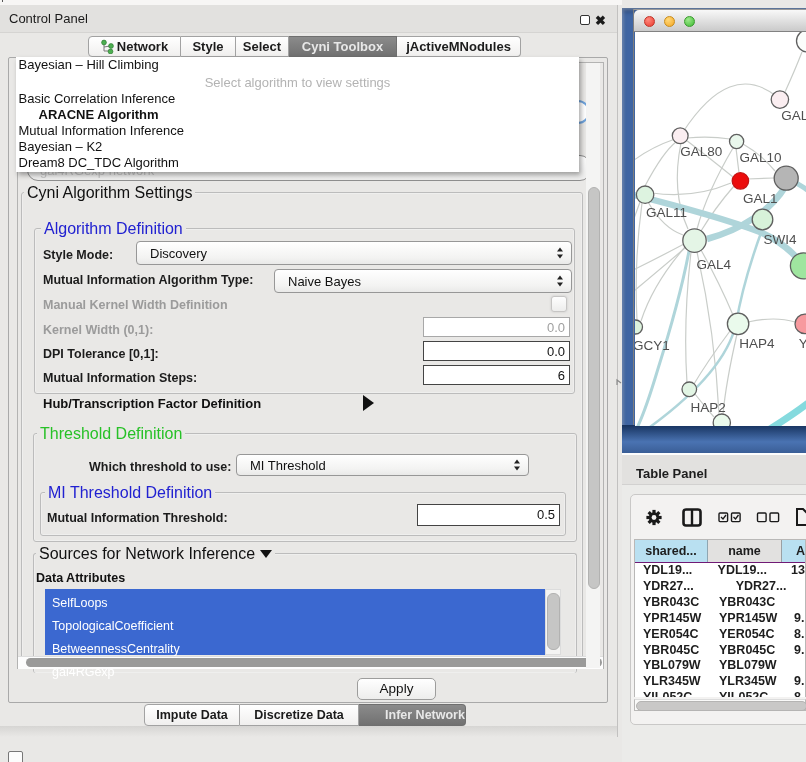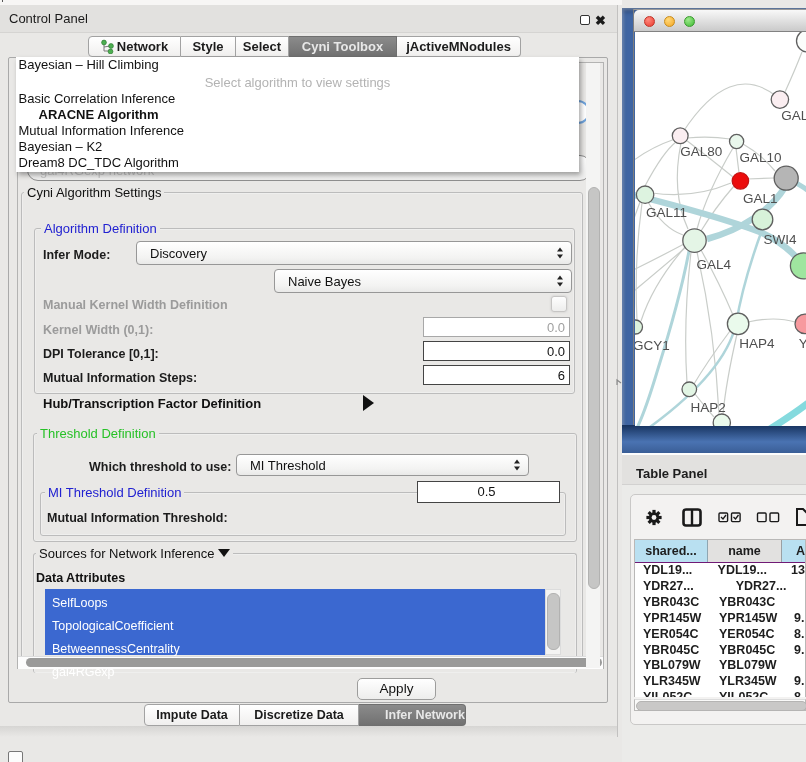--- a/index.html
+++ b/index.html
@@ -9,21 +9,21 @@
 .lbl{position:absolute;font-size:12.5px;font-weight:bold;color:#1c1c1c;white-space:nowrap;}
 .lbl.dis{color:#9b9b9b;}
 .combo{position:absolute;border:1px solid #979797;border-radius:4px;background:linear-gradient(#ffffff,#f3f3f2 70%,#e9e9e8);box-sizing:border-box;font-size:13px;color:#111;}
 .combo .tx{position:absolute;left:13px;top:50%;transform:translateY(-50%);white-space:nowrap;}
 .combo .ar{position:absolute;right:7px;top:50%;transform:translateY(-50%);width:8px;height:11px;display:flex;flex-direction:column;align-items:center;justify-content:space-between;}
 .combo .ar i{display:block;width:0;height:0;}
 .combo .ar .u{border-left:3.5px solid transparent;border-right:3.5px solid transparent;border-bottom:4.5px solid #222;}
 .combo .ar .d{border-left:3.5px solid transparent;border-right:3.5px solid transparent;border-top:4.5px solid #222;}
 .fld{position:absolute;background:#fff;box-sizing:border-box;font-size:13px;color:#111;text-align:right;padding:2px 4px 0 0;border:1px solid #444;}
 .grp{position:absolute;border:1px solid #bcbcbc;border-radius:3px;box-shadow:inset 0 0 0 0.5px #f5f5f5;}
-.gtitle{position:absolute;top:-8px;font-size:13px;background:#e9e8e6;padding:0 3px;white-space:nowrap;line-height:15px;}
+.gtitle{position:absolute;top:-8px;font-size:16px;background:#e9e8e6;padding:0 3px;white-space:nowrap;line-height:15px;}
 .seg{position:absolute;display:flex;box-sizing:border-box;}
 .seg .s{box-sizing:border-box;border:1px solid #a2a2a2;border-left:none;background:linear-gradient(#ffffff,#f0efee);color:#1b1b1b;font-size:13px;display:flex;align-items:center;justify-content:center;white-space:nowrap;}
 .seg .s.first{border-left:1px solid #a2a2a2;border-radius:4px 0 0 4px;}
 .seg .s.last{border-radius:0 4px 4px 0;}
 .seg .s.sel{background:linear-gradient(#8b8b8b,#717171);color:#e8e8e8;border-color:#6f6f6f;}
 </style>
 </head>
 <body>
 <div id="page">
 
@@ -61,28 +61,29 @@
     <div class="s last" style="width:124px;">jActiveMNodules</div>
   </div>
 
   <div class="grp" style="left:21px;top:187px;width:560px;height:468px;">
     <div class="gtitle" style="left:2px;color:#111;">Cyni Algorithm Settings</div>
   </div>
 
   <div class="grp" style="left:34px;top:223px;width:539px;height:164px;">
     <div class="gtitle" style="left:6px;color:#2121d1;">Algorithm Definition</div>
   </div>
-  <div class="lbl" style="left:43px;top:243px;">Infer Mode:</div>
+  <div class="lbl" style="left:43px;top:243px;">Style Mode:</div>
   <div class="combo" style="left:136px;top:236px;width:436px;height:24px;">
         <span class="tx">Discovery</span>
         <span class="ar">
           <i class="u"></i>
           <i class="d"></i>
         </span>
       </div>
+  <div class="lbl" style="left:43px;top:268px;">Mutual Information Algorithm Type:</div>
   <div class="combo" style="left:274px;top:264px;width:298px;height:24px;">
         <span class="tx">Naive Bayes</span>
         <span class="ar">
           <i class="u"></i>
           <i class="d"></i>
         </span>
       </div>
   <div class="lbl dis" style="left:43px;top:293px;">Manual Kernel Width Definition</div>
   <div class="abs" style="left:551px;top:291px;width:14px;height:14px;border:1px solid #c6c5c4;border-radius:3px;background:linear-gradient(#fefefe,#ededec);box-shadow:0 0 2px rgba(160,160,160,0.5);"></div>
   <div class="lbl dis" style="left:43px;top:318px;">Kernel Width (0,1):</div>
@@ -103,21 +104,21 @@
         <span class="tx">MI Threshold</span>
         <span class="ar">
           <i class="u"></i>
           <i class="d"></i>
         </span>
       </div>
   <div class="grp" style="left:40px;top:487px;width:524px;height:42px;">
     <div class="gtitle" style="left:4px;color:#2121d1;">MI Threshold Definition</div>
   </div>
   <div class="lbl" style="left:47px;top:506px;">Mutual Information Threshold:</div>
-  <div class="fld" style="left:417px;top:476px;width:143px;height:22px;text-align:center;">0.5</div>
+  <div class="fld" style="left:417px;top:499px;width:143px;height:22px;">0.5</div>
 
   <div class="grp" style="left:33px;top:548px;width:542px;height:119px;border-bottom:none;">
     <div class="gtitle" style="left:2px;color:#111;">Sources for Network Inference <span style="display:inline-block;width:0;height:0;border-top:8px solid #111;border-left:6px solid transparent;border-right:6px solid transparent;vertical-align:1px;"></span></div>
   </div>
   <div class="abs" style="left:36px;top:566px;font-size:12.5px;font-weight:bold;color:#111;">Data Attributes</div>
   <div class="abs" style="left:45px;top:584px;width:500px;height:66px;background:#3b68d0;color:#fff;font-size:12.5px;line-height:23px;padding:3px 0 0 7px;box-sizing:border-box;">SelfLoops<br>TopologicalCoefficient<br>BetweennessCentrality<br>gal4RGexp</div>
   <div class="abs" style="left:545px;top:584px;width:16px;height:66px;background:#f4f4f3;border:1px solid #dcdcdc;box-sizing:border-box;"></div>
   <div class="abs" style="left:547px;top:588px;width:11px;height:55px;background:#c6c6c5;border:1px solid #b2b2b1;border-radius:6px;"></div>
 
   <div class="abs" style="left:18px;top:651px;width:585px;height:12px;background:#fdfdfd;border-top:1px solid #ddd;"></div>

